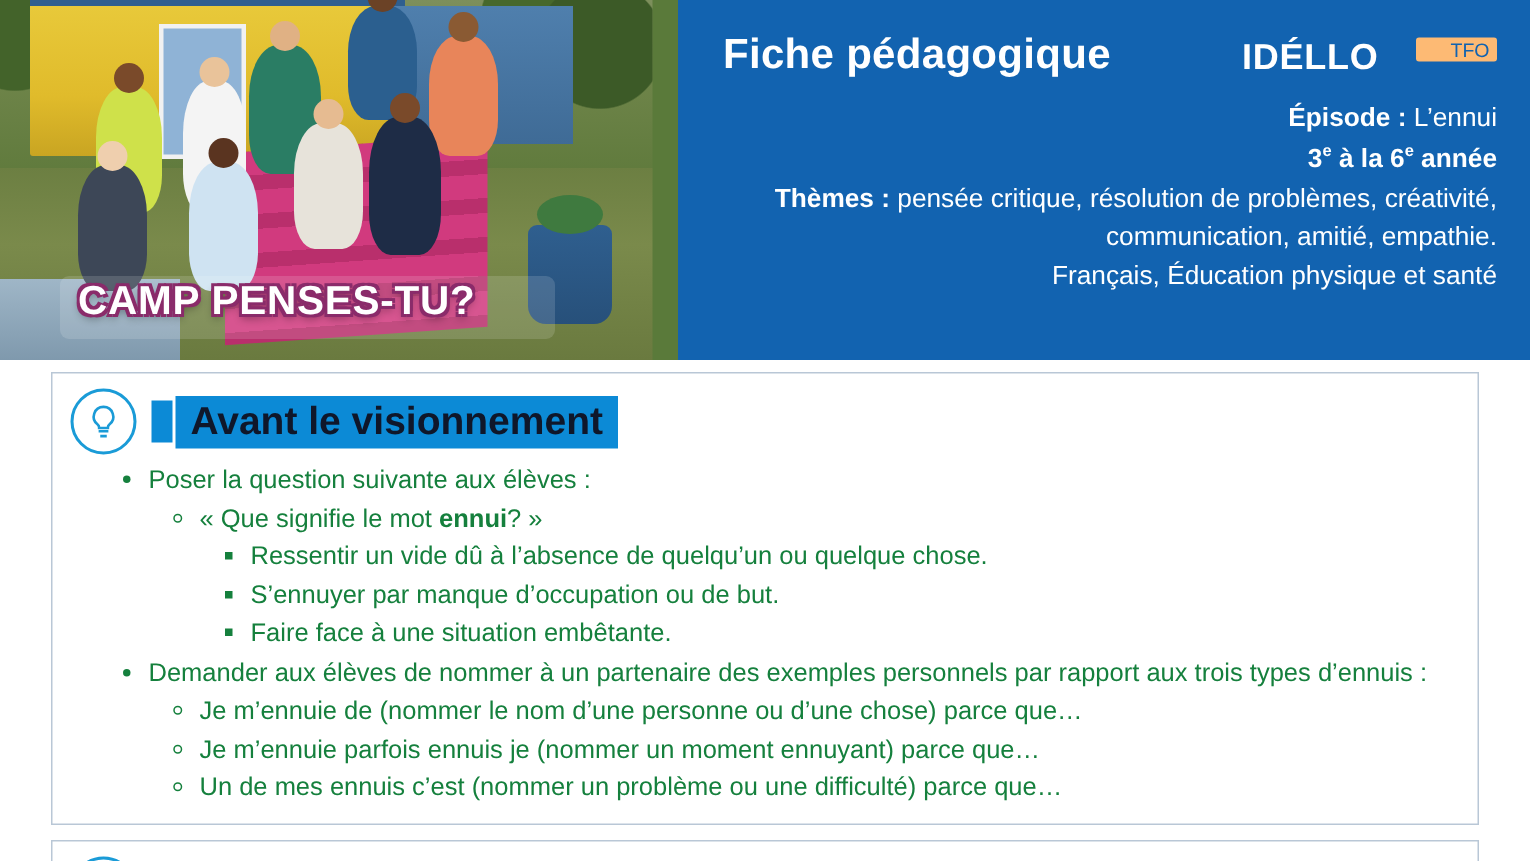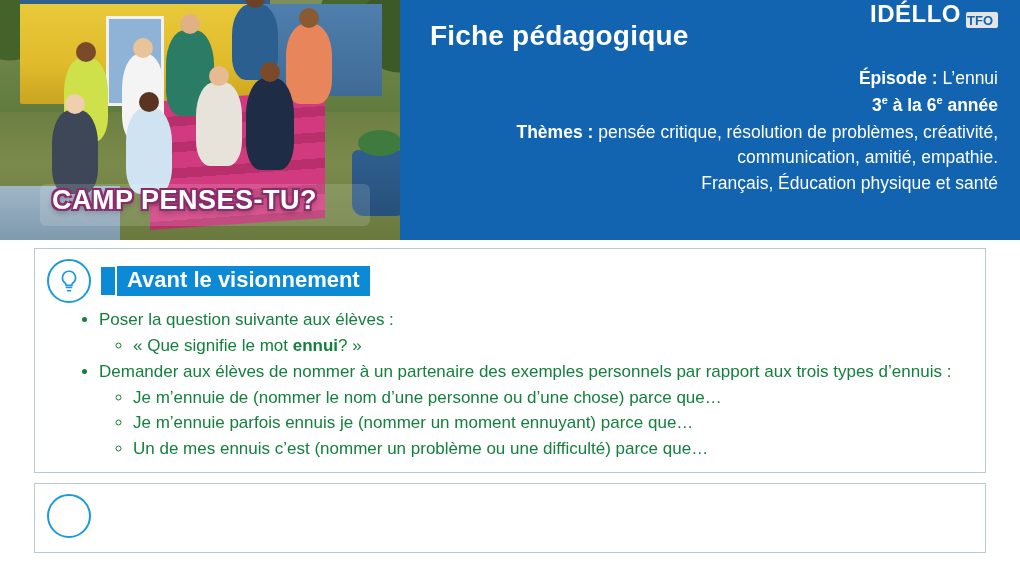--- a/index.html
+++ b/index.html
@@ -21,21 +21,21 @@
 
   
   .header {
     display: flex;
     width: 1020px;
     height: 240px;
     overflow: hidden;
   }
   .hero {
     position: relative;
-    width: 400px;
+    width: 452px;
     height: 240px;
     overflow: hidden;
     background: #5a7a3a;
   }
   
   .hero-sky {
     position: absolute; left:0; top:0; width:435px; height:120px;
     background: linear-gradient(180deg,#7d8f5c 0%, #6e8449 45%, #5f7a3c 100%);
   }
   .hero-building {
@@ -128,37 +128,38 @@
     line-height: 1.42;
     margin: 0 0 2px 0;
     text-align: right;
   }
   .info-line b { font-weight: bold; }
   .sup { font-size: 11px; vertical-align: super; }
 
   .brand {
     position: absolute;
     right: 22px;
-    top: 0;
+    top: 25px;
     display: flex;
-    align-items: flex-end;
+    align-items: flex-start;
+    gap: 20px;
   }
   .brand-idello {
     font-size: 24px;
     font-weight: bold;
     letter-spacing: .5px;
     color: #ffffff;
   }
   .brand-tfo {
     margin-left: 5px;
-    background: #e5e5e5;
+    background: #fdba74;
     color: #1263b0;
     font-size: 13px;
-    font-weight: bold;
-    padding: 2px 5px 1px 1px;
+    font-weight: normal;
+    padding: 2px 5px 1px 23px;
     border-radius: 2px;
     line-height: 1;
   }
 
   
   .section {
     margin: 8px 34px 0 34px;
     border: 1px solid #b9c7d6;
     background: #ffffff;
     padding: 10px 12px 10px 12px;
@@ -171,23 +172,23 @@
   }
   .sec-icon {
     width: 44px; height: 44px;
     border: 2px solid #1a9bd7;
     border-radius: 50%;
     display: flex; align-items: center; justify-content: center;
     margin-right: 10px;
     flex: 0 0 auto;
   }
   .sec-title {
-    font-size: 22px;
+    font-size: 26px;
     font-weight: bold;
-    color: #ffffff;
+    color: #0f172a;
     padding: 1px 10px 3px 10px;
     display: inline-block;
   }
   .sec-title.blue { background: #0c8ad6; }
   .sec-bar {
     width: 14px;
     height: 28px;
     background: #0c8ad6;
     margin-right: 2px;
   }
@@ -288,20 +289,25 @@
       <div class="sec-bar"></div>
       <div class="sec-title blue">Avant le visionnement</div>
     </div>
 
     <ul class="lvl1">
       <li>
         <span>Poser la question suivante aux élèves :</span>
         <ul class="lvl2">
           <li>
             <span>« Que signifie le mot </span><span class="bold">ennui</span><span>? »</span>
+            <ul class="lvl3">
+              <li>Ressentir un vide dû à l’absence de quelqu’un ou quelque chose.</li>
+              <li>S’ennuyer par manque d’occupation ou de but.</li>
+              <li>Faire face à une situation embêtante.</li>
+            </ul>
           </li>
         </ul>
       </li>
       <li>
         <span>Demander aux élèves de nommer à un partenaire des exemples personnels par rapport aux trois types d’ennuis :</span>
         <ul class="lvl2">
           <li>Je m’ennuie de (nommer le nom d’une personne ou d’une chose) parce que…</li>
           <li>Je m’ennuie parfois ennuis je (nommer un moment ennuyant) parce que…</li>
           <li>Un de mes ennuis c’est (nommer un problème ou une difficulté) parce que…</li>
         </ul>

